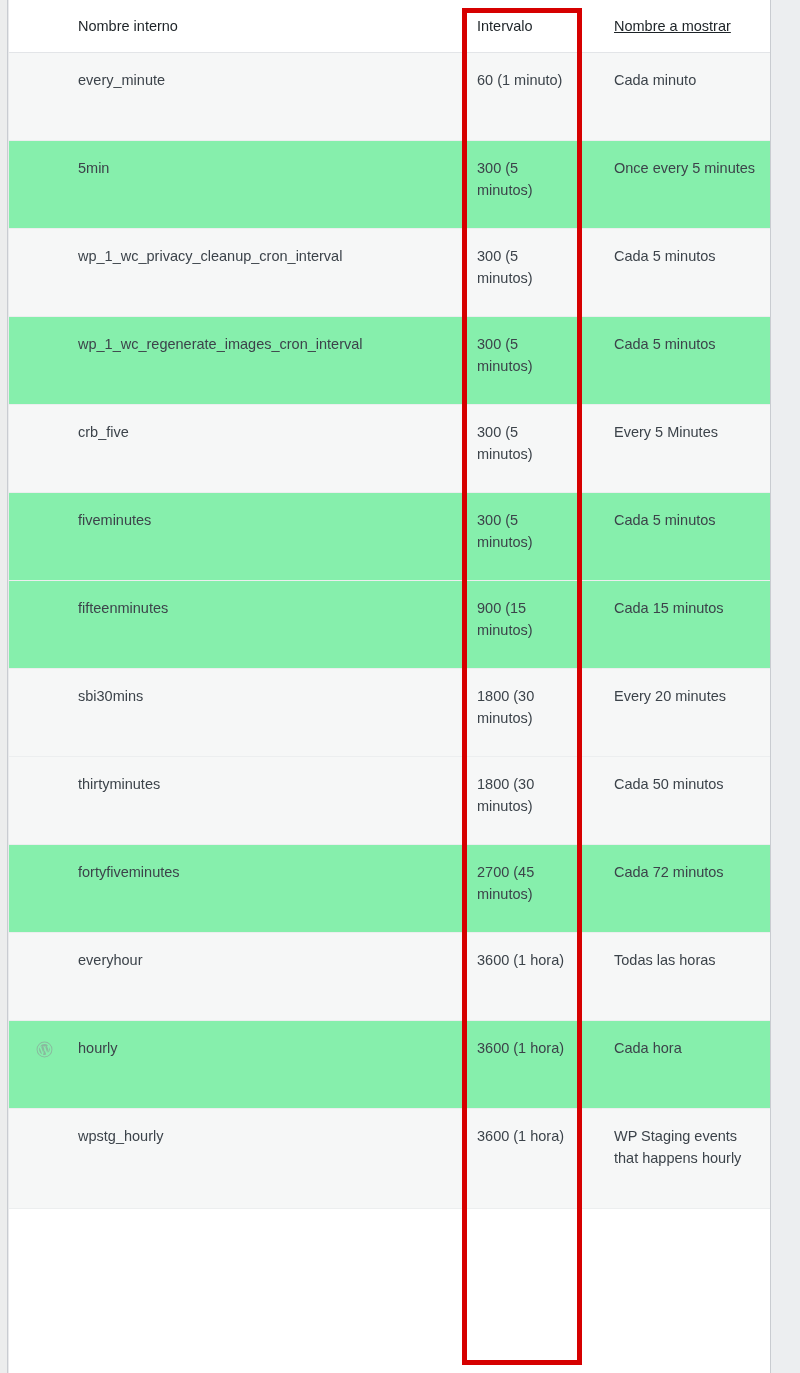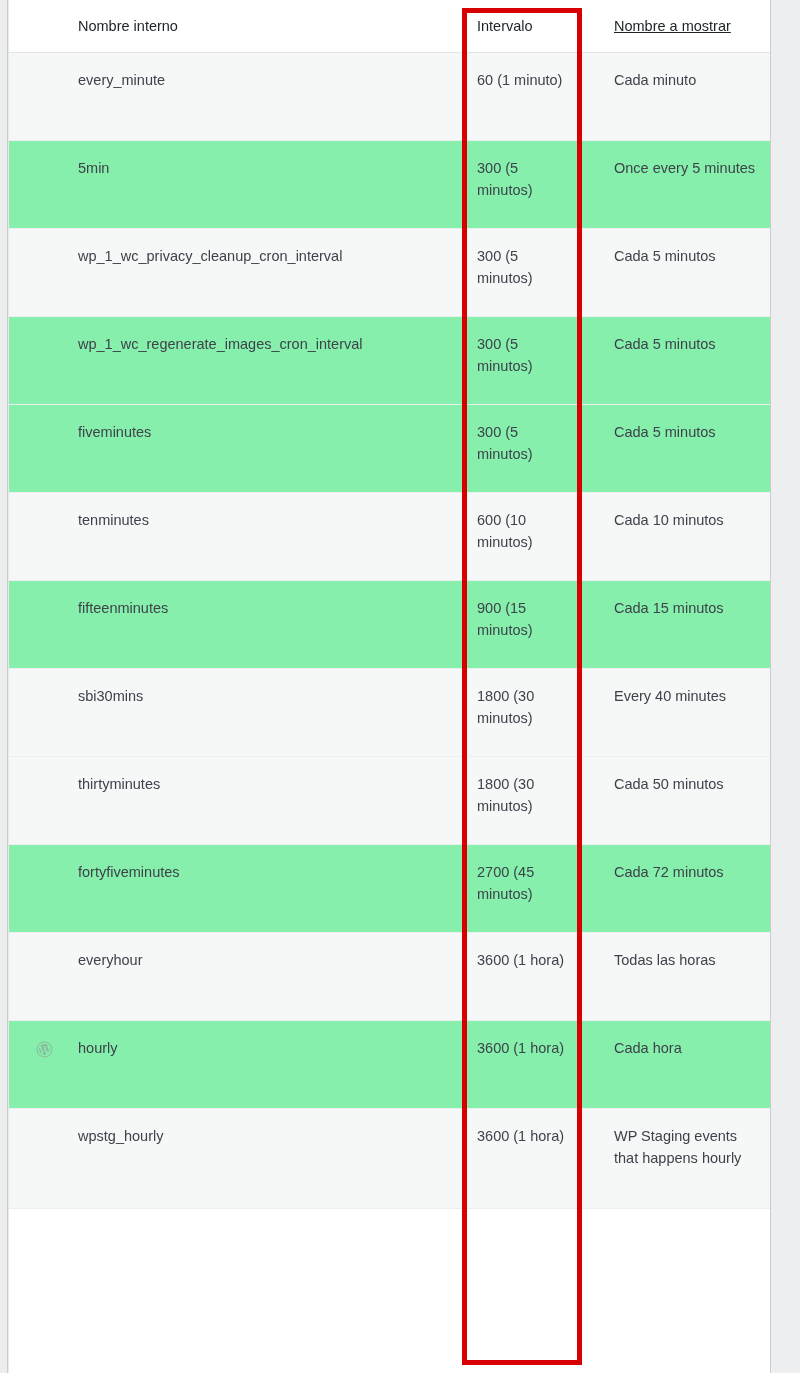--- a/index.html
+++ b/index.html
@@ -159,39 +159,39 @@
         <tr class="alt">
           <td class="td-name"><span>wp_1_wc_privacy_cleanup_cron_interval</span></td>
           <td class="td-int">300 (5 minutos)</td>
           <td class="td-disp">Cada 5 minutos</td>
         </tr>
         <tr>
           <td class="td-name"><span>wp_1_wc_regenerate_images_cron_interval</span></td>
           <td class="td-int">300 (5 minutos)</td>
           <td class="td-disp">Cada 5 minutos</td>
         </tr>
+        <tr class="alt">
+          <td class="td-name"><span>crb_five</span></td>
+          <td class="td-int">300 (5 minutos)</td>
+          <td class="td-disp">Every 5 Minutes</td>
+        </tr>
         <tr>
           <td class="td-name"><span>fiveminutes</span></td>
           <td class="td-int">300 (5 minutos)</td>
           <td class="td-disp">Cada 5 minutos</td>
-        </tr>
-        <tr class="alt">
-          <td class="td-name"><span>tenminutes</span></td>
-          <td class="td-int">600 (10 minutos)</td>
-          <td class="td-disp">Cada 10 minutos</td>
         </tr>
         <tr>
           <td class="td-name"><span>fifteenminutes</span></td>
           <td class="td-int">900 (15 minutos)</td>
           <td class="td-disp">Cada 15 minutos</td>
         </tr>
         <tr class="alt">
           <td class="td-name"><span>sbi30mins</span></td>
           <td class="td-int">1800 (30 minutos)</td>
-          <td class="td-disp">Every 40 minutes</td>
+          <td class="td-disp">Every 20 minutes</td>
         </tr>
         <tr class="alt">
           <td class="td-name"><span>thirtyminutes</span></td>
           <td class="td-int">1800 (30 minutos)</td>
           <td class="td-disp">Cada 50 minutos</td>
         </tr>
         <tr>
           <td class="td-name"><span>fortyfiveminutes</span></td>
           <td class="td-int">2700 (45 minutos)</td>
           <td class="td-disp">Cada 72 minutos</td>

